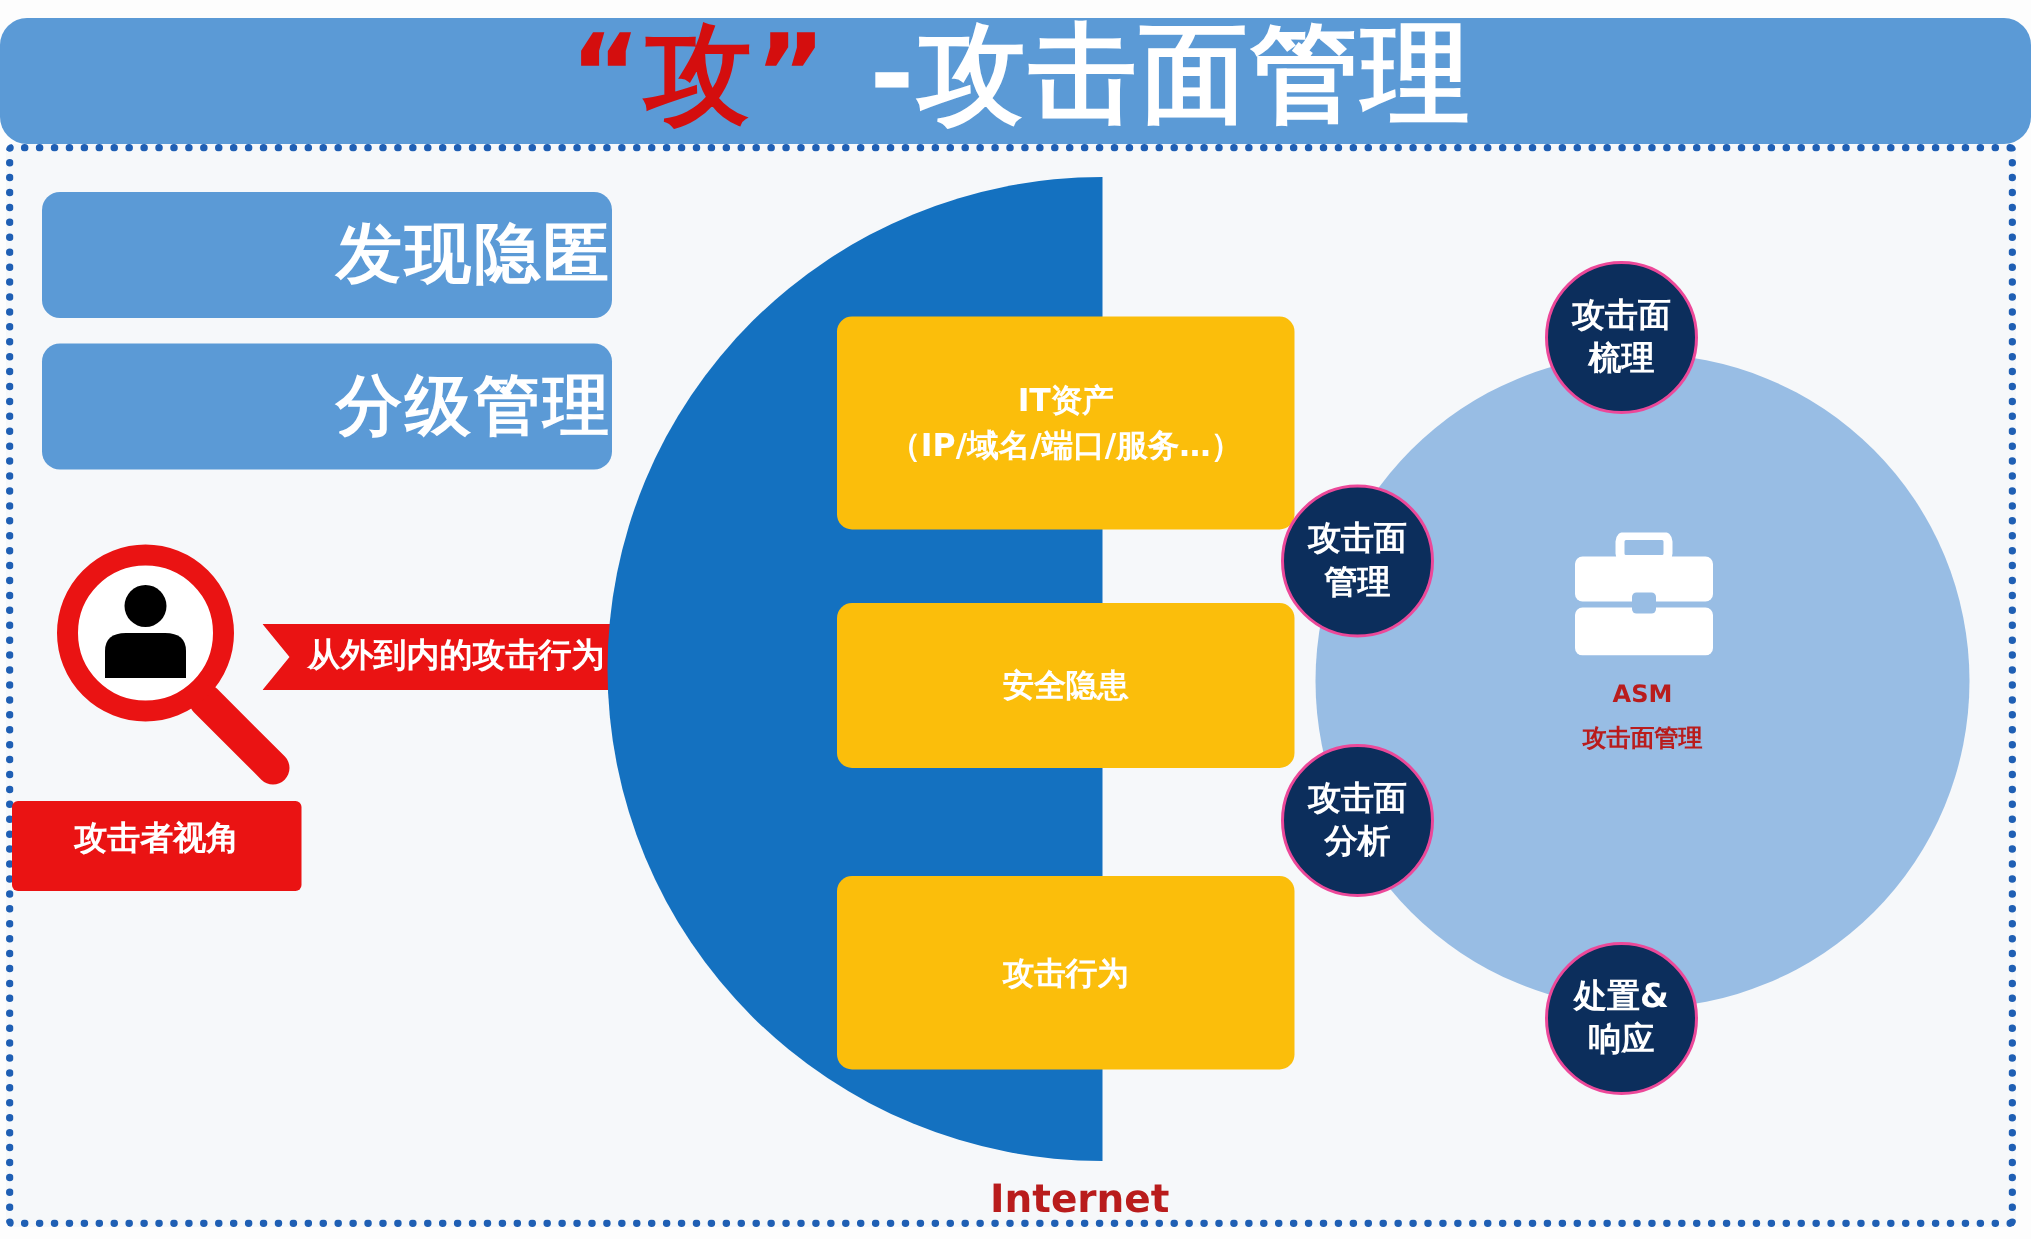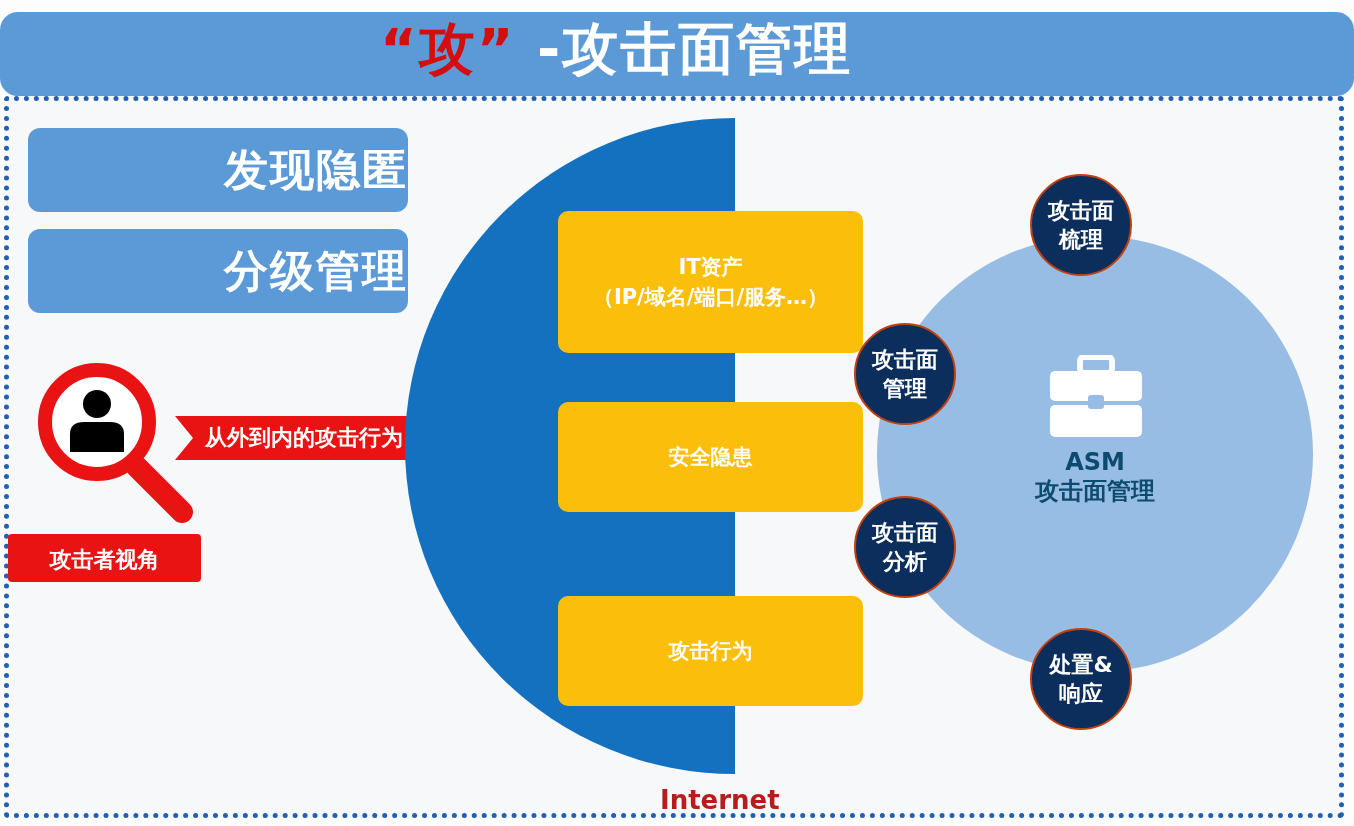--- a/index.html
+++ b/index.html
@@ -7,21 +7,21 @@
       width: 1354px; height: 826px; overflow: hidden; position: relative;
       background: #fdfdfd;
       font-family: "DejaVu Sans", "Liberation Sans", sans-serif;
     }
     .header {
       position: absolute; left: 0; top: 12px; width: 1354px; height: 84px;
       background: #5b9ad6; border-radius: 18px;
     }
     .title {
       position: absolute; left: 380px; top: 14px; height: 70px;
-      font-size: 56px; font-weight: bold; color: #ffffff; white-space: nowrap;
+      font-size: 72px; font-weight: bold; color: #ffffff; white-space: nowrap;
       letter-spacing: 2px; line-height: 70px;
     }
     .title .accent { color: #d40e0e; }
     .frame {
       position: absolute; left: 4px; top: 96px; width: 1340px; height: 722px;
       border: 5px dotted #1f5fb4; border-radius: 4px; box-sizing: border-box;
       background: #f6f8fa;
     }
     .pill {
       position: absolute; left: 28px; width: 380px; height: 84px;
@@ -40,40 +40,40 @@
       text-align: center; display: flex; flex-direction: column;
       justify-content: center; line-height: 30px; box-sizing: border-box;
       padding: 0 12px;
     }
     .asm-circle {
       position: absolute; left: 877px; top: 236px; width: 436px; height: 436px;
       border-radius: 50%; background: #98bde4;
     }
     .node {
       position: absolute; width: 102px; height: 102px; border-radius: 50%;
-      background: #0c2e5c; border: 2px solid #c2410c; color: #fff;
+      background: #0c2e5c; border: 2px solid #ec4899; color: #fff;
       font-weight: bold; font-size: 22px; display: flex; flex-direction: column;
       align-items: center; justify-content: center; line-height: 29px;
       box-sizing: border-box;
     }
     .asm-label {
       position: absolute; left: 1000px; top: 448px; width: 190px;
-      text-align: center; color: #0c4a6e; font-weight: bold; font-size: 24px;
+      text-align: center; color: #b91c1c; font-weight: bold; font-size: 16px;
       line-height: 29px;
     }
     .briefcase { position: absolute; left: 1050px; top: 355px; }
     .arrow { position: absolute; left: 175px; top: 394px; }
     .arrow-label {
       position: absolute; left: 205px; top: 418px; width: 230px; height: 40px;
       color: #fff; font-size: 22px; font-weight: bold; line-height: 40px;
       white-space: nowrap;
     }
     .magnifier { position: absolute; left: 32px; top: 352px; }
     .attacker-tag {
-      position: absolute; left: 8px; top: 534px; width: 193px; height: 48px;
+      position: absolute; left: 8px; top: 534px; width: 193px; height: 60px;
       background: #ea1313; border-radius: 4px; color: #fff; font-weight: bold;
       font-size: 22px; text-align: center; line-height: 52px;
     }
     .internet {
       position: absolute; left: 660px; top: 784px; color: #b91c1c;
       font-weight: bold; font-size: 26px; line-height: 32px;
     }
     .squiggle { text-decoration: underline wavy #d05a1a; text-decoration-thickness: 1px; }
   </style>
 </head>
@@ -105,21 +105,21 @@
 
 <div class="half-circle"></div>
 
 <div class="yellow-box" style="top:211px; height:142px;">
   <span>IT资产</span>
   <span>（IP/域名/端口/服务…）</span>
 </div>
 <div class="yellow-box" style="top:402px; height:110px;">
   <span>安全隐患</span>
 </div>
-<div class="yellow-box" style="top:596px; height:110px;gap:24px;">
+<div class="yellow-box" style="top:584px; height:129px;gap:24px;">
   <span>攻击行为</span>
 </div>
 
 <div class="internet">Internet</div>
 
 <div class="asm-circle"></div>
 <svg class="briefcase" width="92" height="82" viewBox="0 0 92 82">
   <rect x="30" y="2" width="32" height="16" rx="4" fill="none" stroke="#fff" stroke-width="6"></rect>
   <rect x="0" y="16" width="92" height="30" rx="5" fill="#fff"></rect>
   <rect x="0" y="50" width="92" height="32" rx="5" fill="#fff"></rect>

